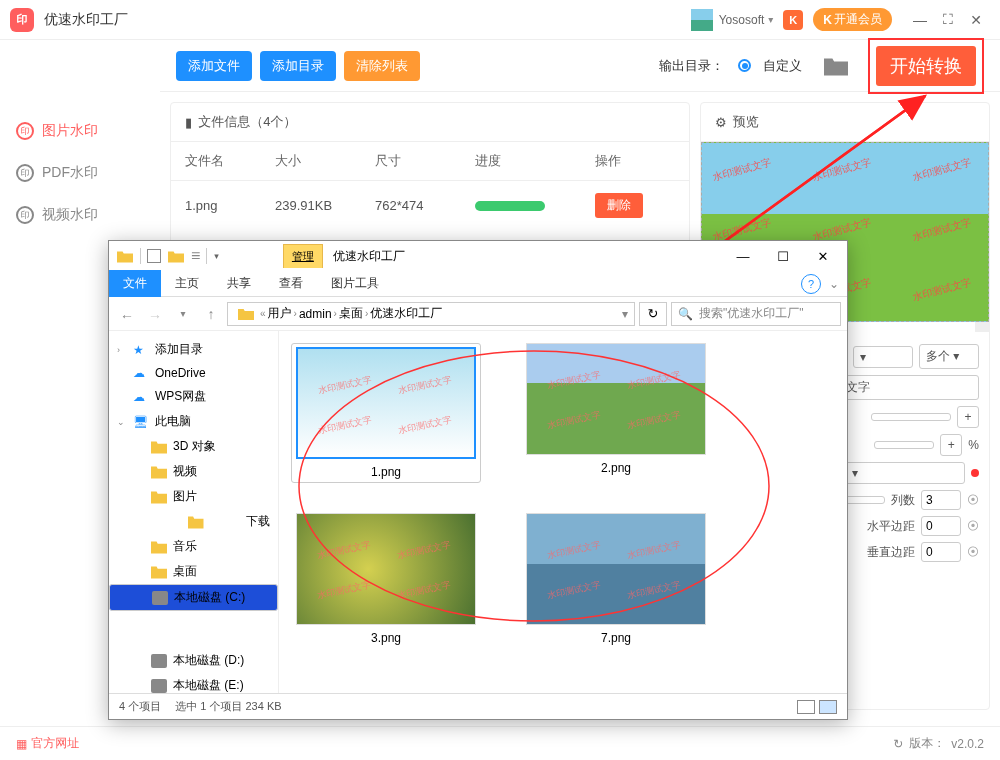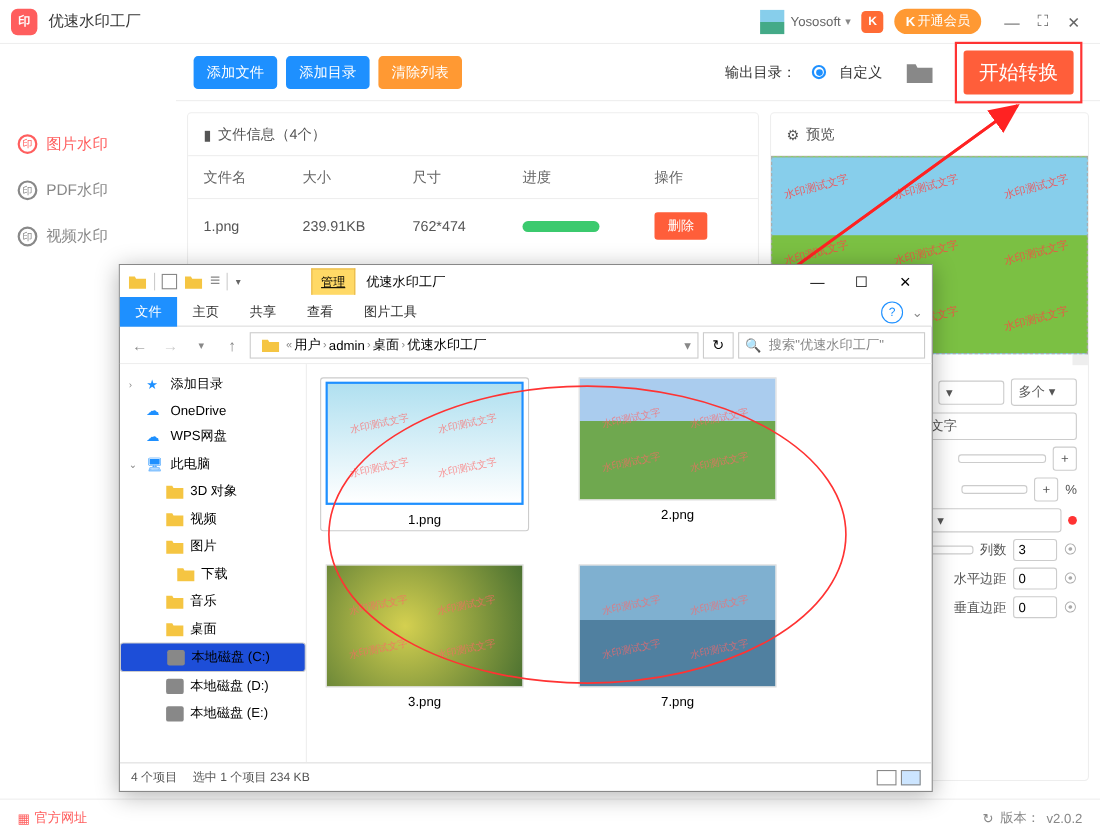--- a/index.html
+++ b/index.html
@@ -363,41 +363,41 @@
         <div class="nav-item" style="padding-left: 26px;">
           <span class="nav-chev"></span>
           <span class="nicon folder"></span>
           <span>视频</span>
         </div>
         <div class="nav-item" style="padding-left: 26px;">
           <span class="nav-chev"></span>
           <span class="nicon folder"></span>
           <span>图片</span>
         </div>
-        <div class="nav-item" style="padding-left: 36px;">
+        <div class="nav-item" style="padding-left: 26px; justify-content: space-between;">
           <span class="nav-chev"></span>
           <span class="nicon folder"></span>
           <span>下载</span>
         </div>
         <div class="nav-item" style="padding-left: 26px;">
           <span class="nav-chev"></span>
           <span class="nicon folder"></span>
           <span>音乐</span>
         </div>
         <div class="nav-item" style="padding-left: 26px;">
           <span class="nav-chev"></span>
           <span class="nicon folder"></span>
           <span>桌面</span>
         </div>
         <div class="nav-item sel" style="padding-left: 26px;">
           <span class="nav-chev"></span>
           <span class="nicon disk"></span>
           <span>本地磁盘 (C:)</span>
         </div>
-        <div class="nav-item" style="padding-left: 26px;">
+        <div class="nav-item" style="padding-left: 26px; margin-top: 37px;">
           <span class="nav-chev"></span>
           <span class="nicon disk"></span>
           <span>本地磁盘 (D:)</span>
         </div>
         <div class="nav-item" style="padding-left: 26px;">
           <span class="nav-chev"></span>
           <span class="nicon disk"></span>
           <span>本地磁盘 (E:)</span>
         </div>
       </div>

